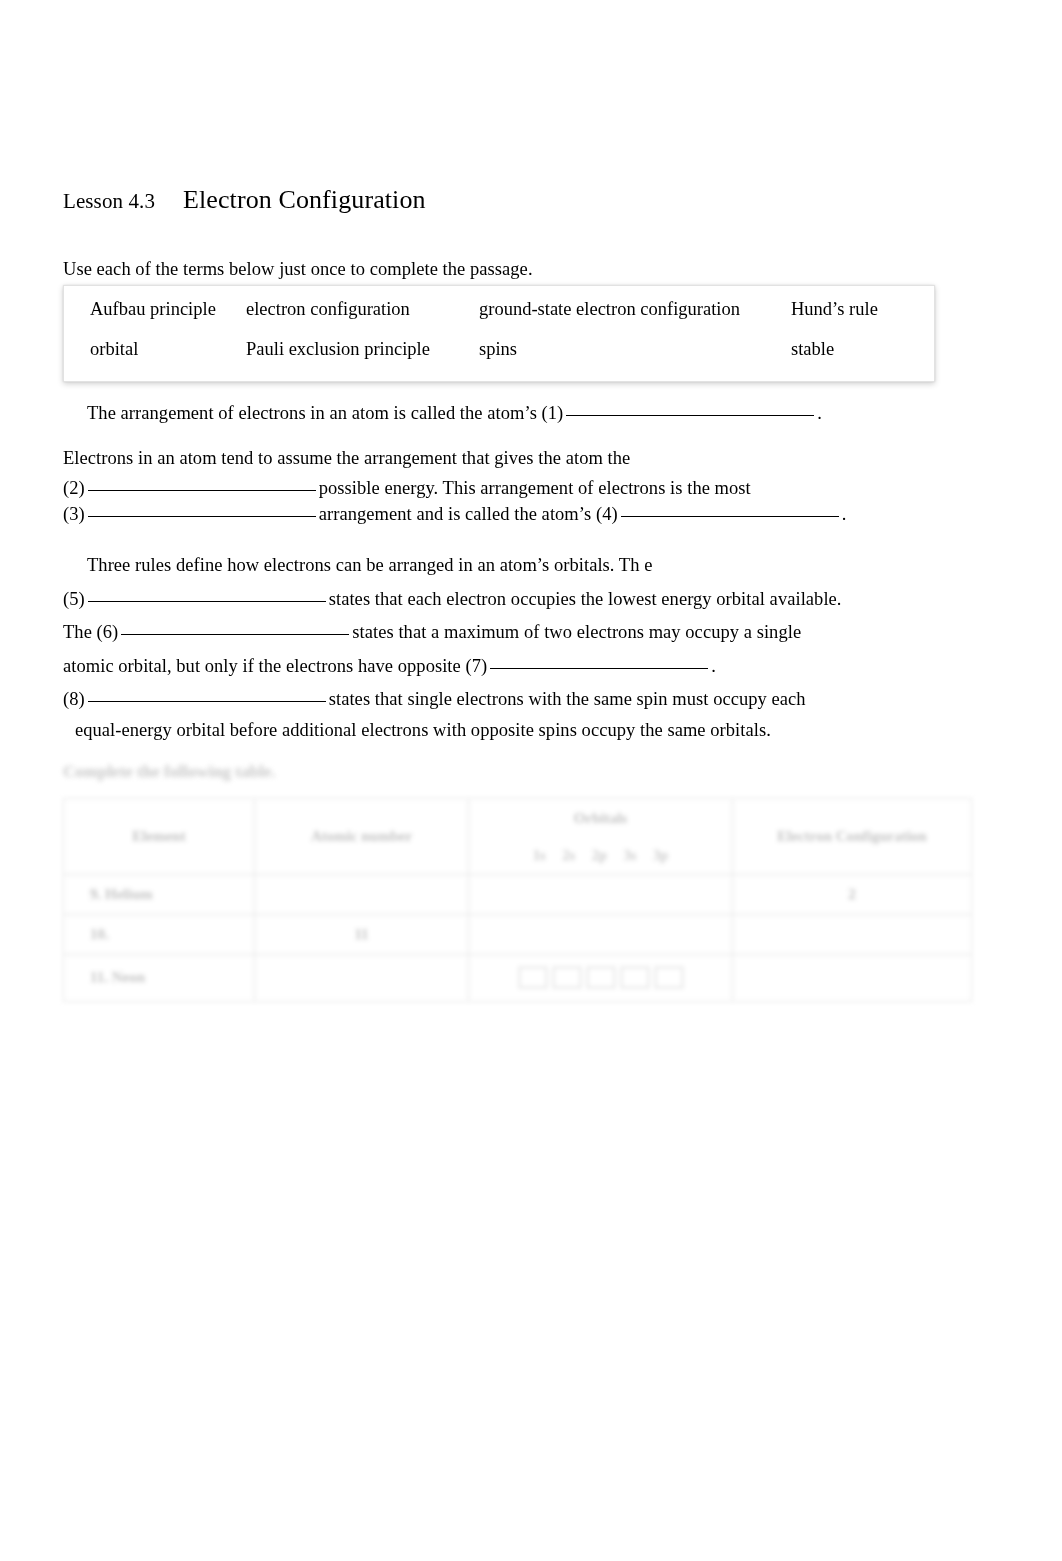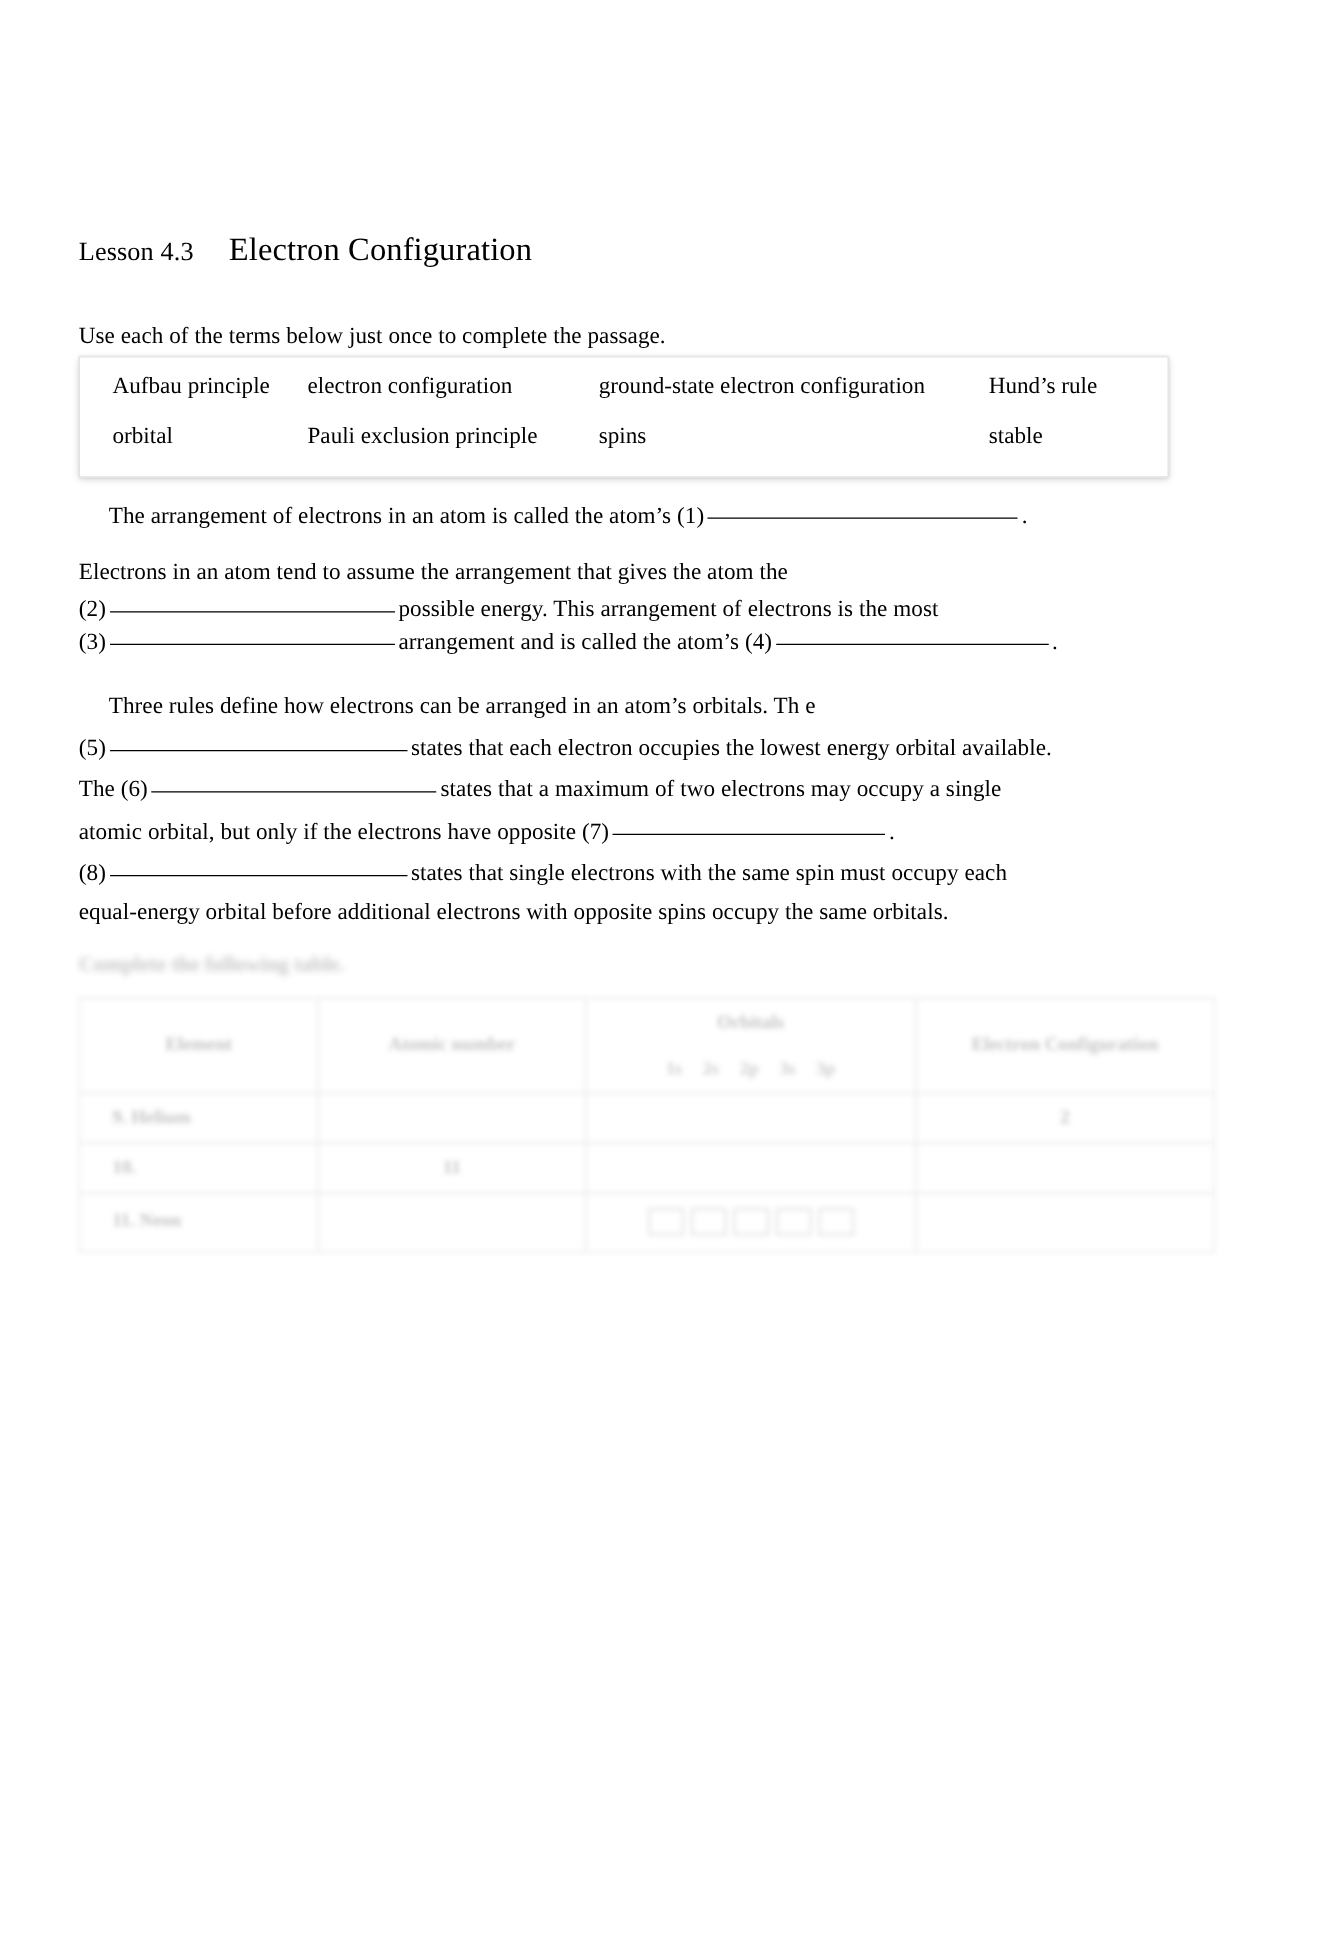--- a/index.html
+++ b/index.html
@@ -233,21 +233,21 @@
   </div>
 
   <div class="para-line" style="top:656px;">
     <span>atomic orbital, but only if the electrons have opposite (7)</span><span class="blank b-sm"></span><span>.</span>
   </div>
 
   <div class="para-line" style="top:689px;">
     <span>(8)</span><span class="blank b-lg"></span><span>states that single electrons with the same spin must occupy each</span>
   </div>
 
-  <div class="para-line" style="top:720px;">
+  <div class="para-line" style="top:720px;margin-left:12px;">
     <span>equal-energy orbital before additional electrons with opposite spins occupy the same orbitals.</span>
   </div>
 
   <div class="faded-heading">Complete the following table.</div>
 
   <div class="ftable">
     <table>
       <tbody>
           <tr>
         <th class="col-elem" rowspan="2">Element</th>

